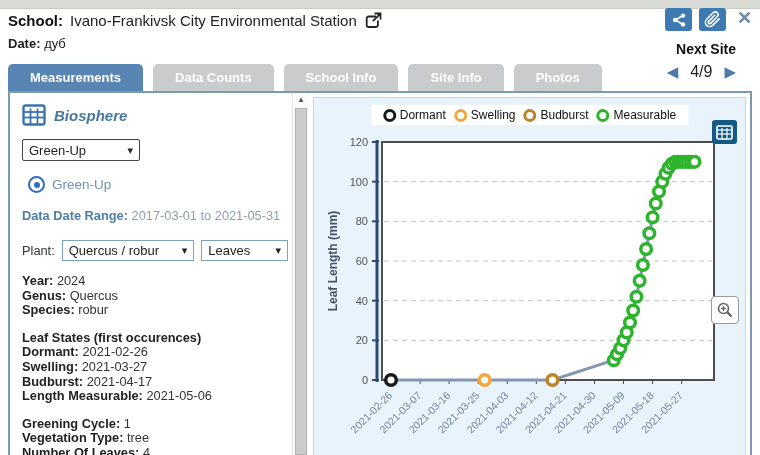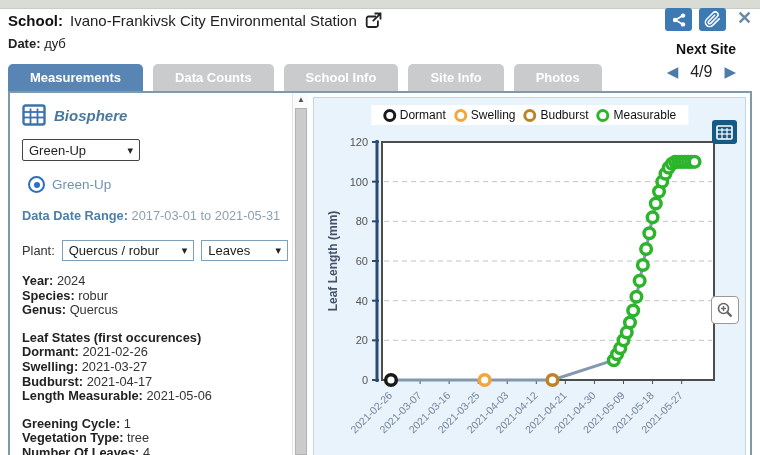--- a/index.html
+++ b/index.html
@@ -171,22 +171,22 @@
         <span class="chev">▾</span>
       </div>
       <div class="select sel-agg">
         <span>Leaves</span>
         <span class="chev">▾</span>
       </div>
     </div>
 
     <div class="info-block">
       <div class="info-line"><span class="lbl">Year:</span> <span>2024</span></div>
+      <div class="info-line"><span class="lbl">Genus:</span> <span>Quercus</span></div>
       <div class="info-line"><span class="lbl">Species:</span> <span>robur</span></div>
-      <div class="info-line"><span class="lbl">Genus:</span> <span>Quercus</span></div>
     </div>
 
     <div class="info-block">
       <div class="info-line"><span class="lbl">Leaf States (first occurences)</span></div>
       <div class="info-line"><span class="lbl">Dormant:</span> <span>2021-02-26</span></div>
       <div class="info-line"><span class="lbl">Swelling:</span> <span>2021-03-27</span></div>
       <div class="info-line"><span class="lbl">Budburst:</span> <span>2021-04-17</span></div>
       <div class="info-line"><span class="lbl">Length Measurable:</span> <span>2021-05-06</span></div>
     </div>
 

